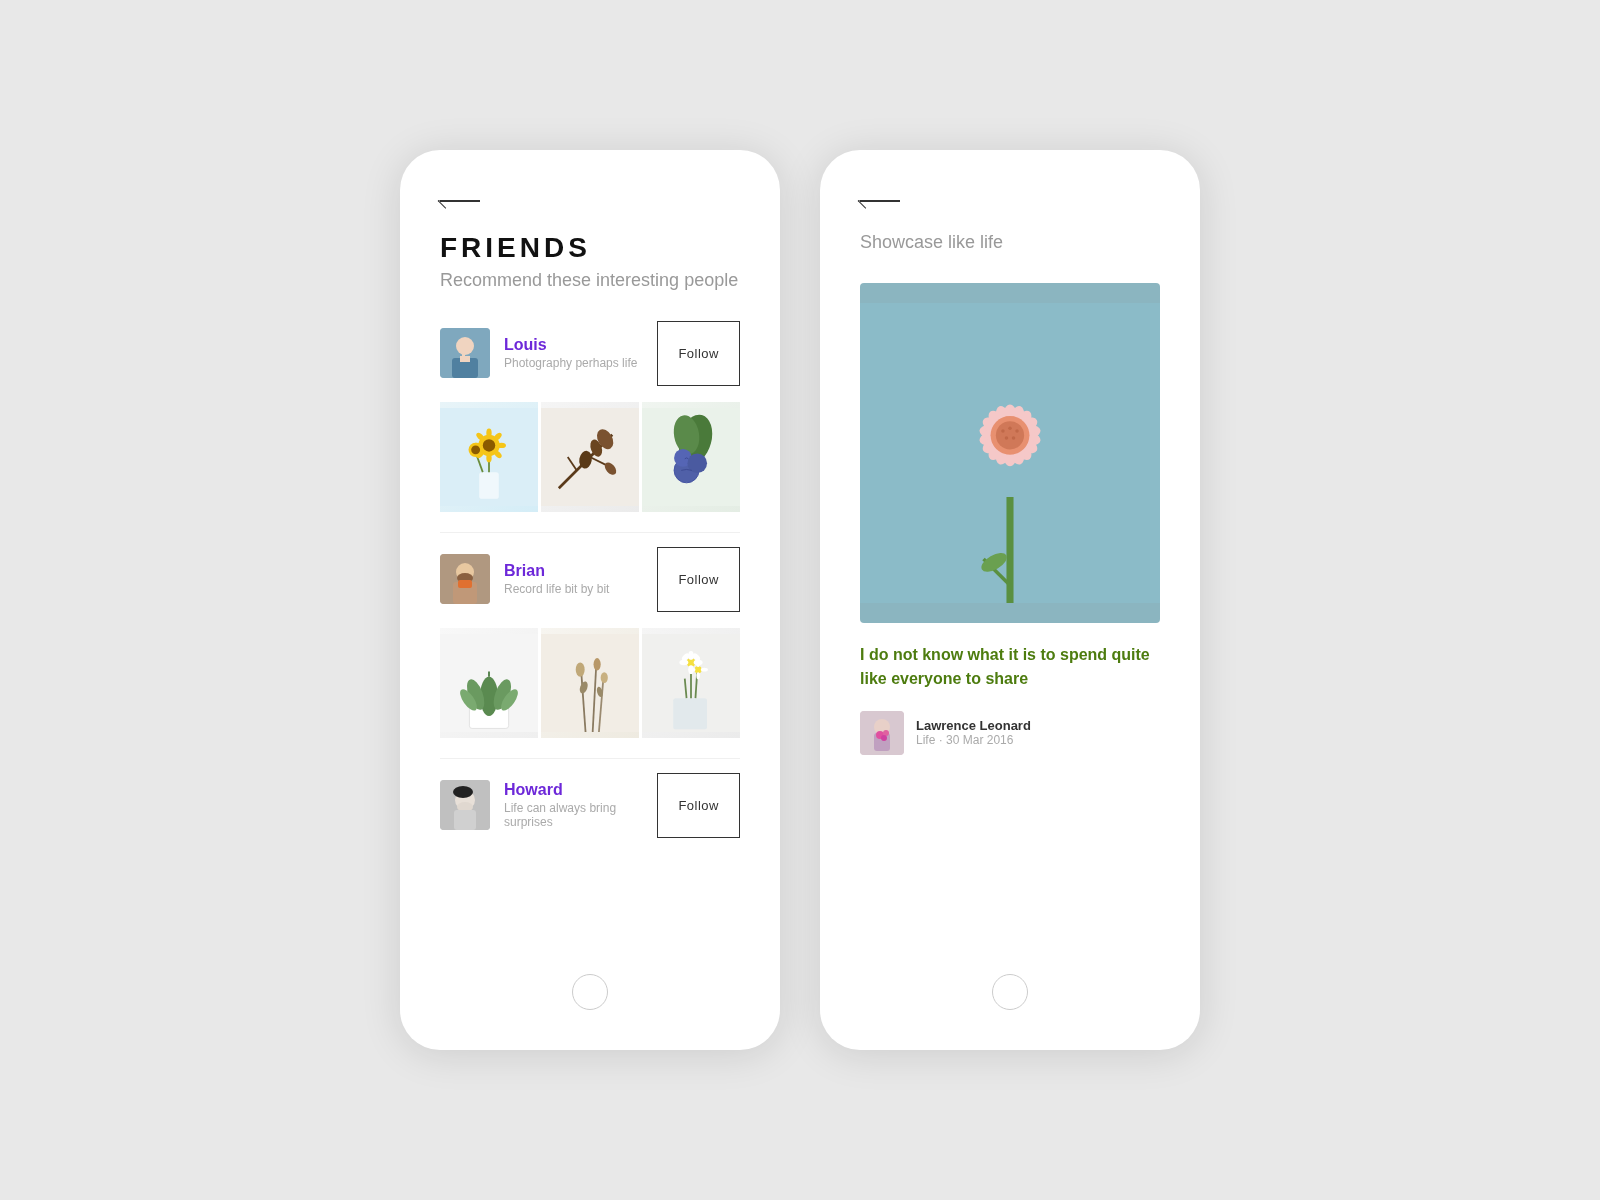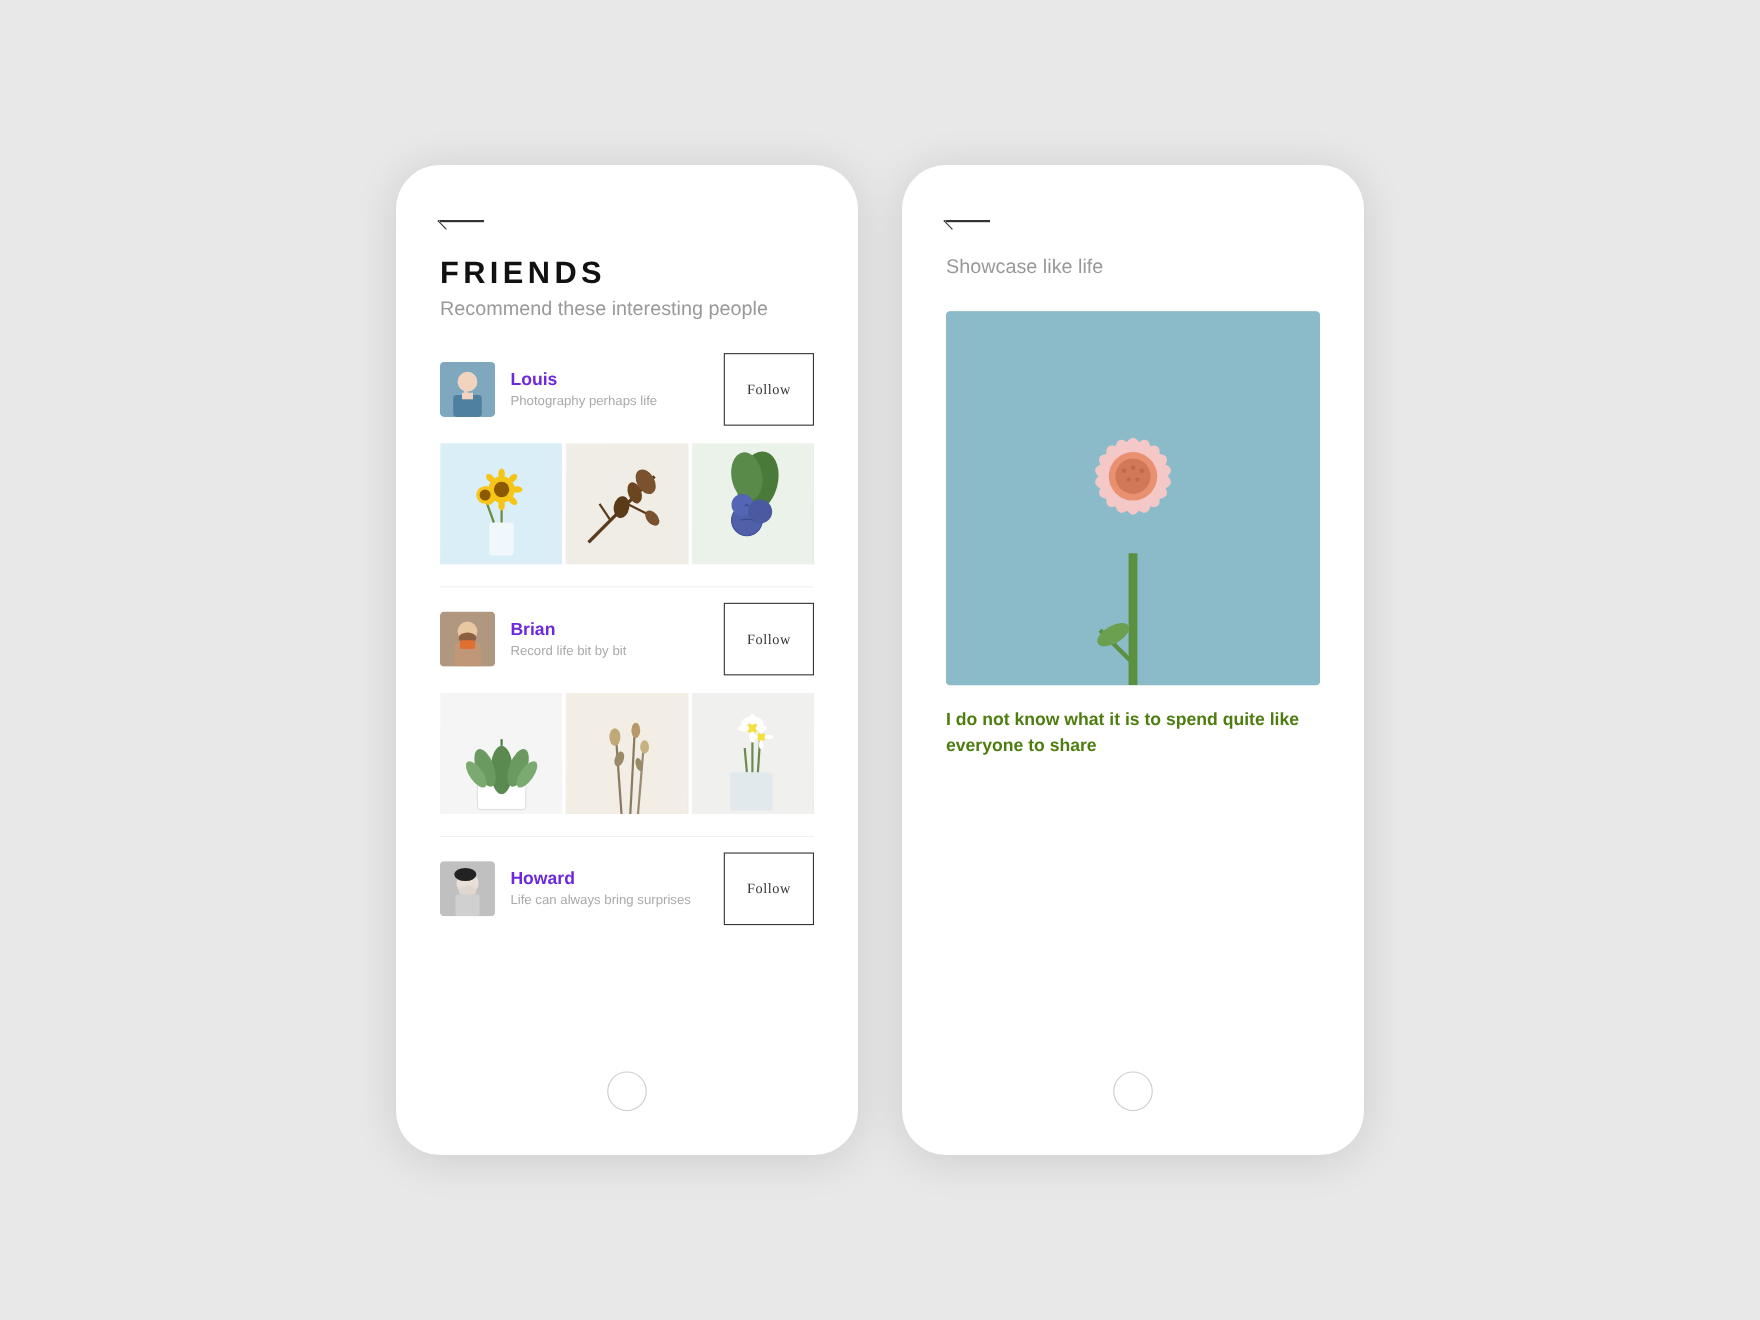--- a/index.html
+++ b/index.html
@@ -15,21 +15,21 @@
 
     .screen-container {
       display: flex;
       gap: 40px;
       padding: 60px;
     }
 
     .phone {
       background: #ffffff;
       border-radius: 40px;
-      width: 420px;
+      width: 380px;
       min-height: 900px;
       box-shadow: 0 4px 40px rgba(0,0,0,0.12);
       overflow: hidden;
       position: relative;
       padding: 50px 0 40px 0;
       display: flex;
       flex-direction: column;
     }
 
     .phone-inner {
@@ -114,21 +114,20 @@
 
     .follow-btn {
       border: 1px solid #333;
       background: white;
       padding: 24px 20px;
       font-size: 13px;
       cursor: pointer;
       letter-spacing: 0.5px;
       color: #333;
       flex-shrink: 0;
-      font-family: Liberation Serif, serif;
     }
 
     .photo-grid {
       display: grid;
       grid-template-columns: 1fr 1fr 1fr;
       gap: 3px;
       margin-bottom: 20px;
     }
 
     .photo-cell {
@@ -529,17 +528,39 @@
           <circle cx="162" cy="145" r="2" fill="#c06848"></circle>
           <circle cx="170" cy="142" r="2" fill="#c06848"></circle>
           <circle cx="178" cy="145" r="2" fill="#c06848"></circle>
           <circle cx="174" cy="153" r="2" fill="#c06848"></circle>
           <circle cx="166" cy="153" r="2" fill="#c06848"></circle>
         </svg>
       </div>
 
       <div class="detail-description">I do not know what it is to spend quite like everyone to share</div>
 
+      <div class="author-row">
+        <div class="author-avatar">
+          <svg width="44" height="44" viewBox="0 0 44 44">
+            <rect width="44" height="44" fill="#d8c8d0" rx="3"></rect>
+
+            <circle cx="22" cy="16" r="8" fill="#e8d0c8"></circle>
+            <rect x="14" y="22" width="16" height="18" fill="#c0a0c0" rx="3"></rect>
+
+            <circle cx="20" cy="24" r="4" fill="#e050a0"></circle>
+            <circle cx="26" cy="22" r="3" fill="#e060a0"></circle>
+            <circle cx="24" cy="27" r="3" fill="#d040a0"></circle>
+          </svg>
+        </div>
+        <div class="author-info">
+          <div class="author-name">Lawrence Leonard</div>
+          <div class="author-meta">
+            <span>Life</span>
+            <span> · </span>
+            <span>30 Mar 2016</span>
+          </div>
+        </div>
+      </div>
     </div>
     <div class="home-indicator"></div>
   </div>
 
 </div>
 
 </body></html>

